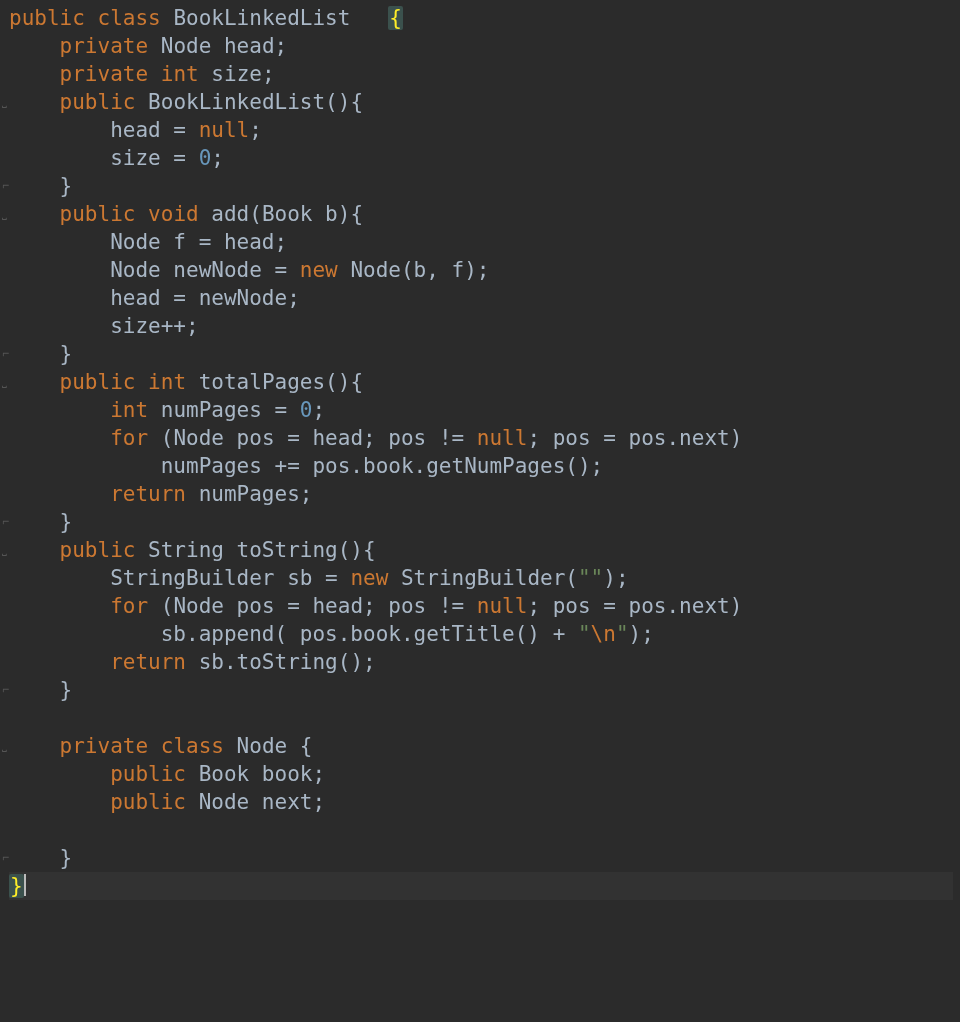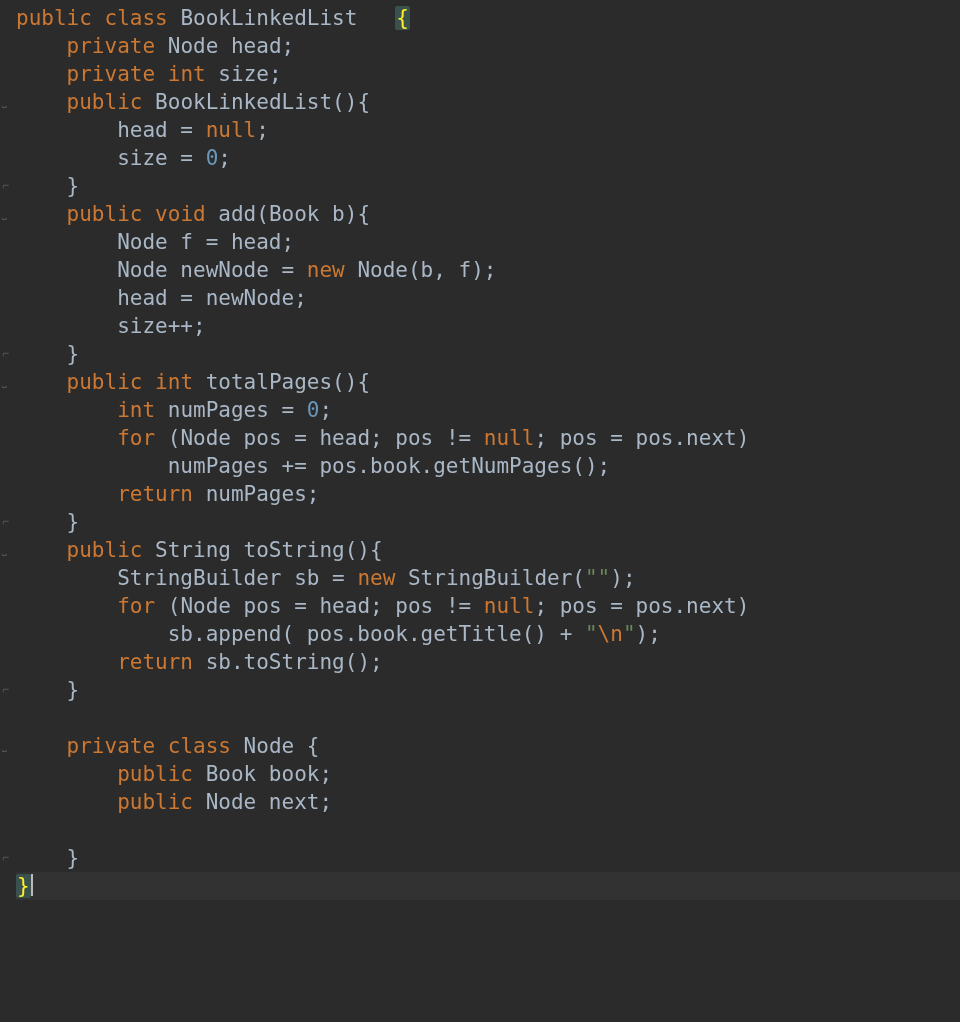--- a/index.html
+++ b/index.html
@@ -23,21 +23,21 @@
   }
   .gutter-icon {
     color: #555;
     font-size: 12px;
     height: 28px;
     display: flex;
     align-items: center;
     padding-left: 2px;
   }
   pre.code {
-    margin-left: 16px;
+    margin-left: 9px;
     color: #a9b7c6;
     white-space: pre;
   }
   .kw { color: #cc7832; }        
   .num { color: #6897bb; }         
   .str { color: #6a8759; }         
   .esc { color: #cc7832; }
   .brace-hl { background: #3b514d; color: #ffef28; padding: 0 1px; border-radius: 2px;}
   .caret-line {
     background: #323232;

